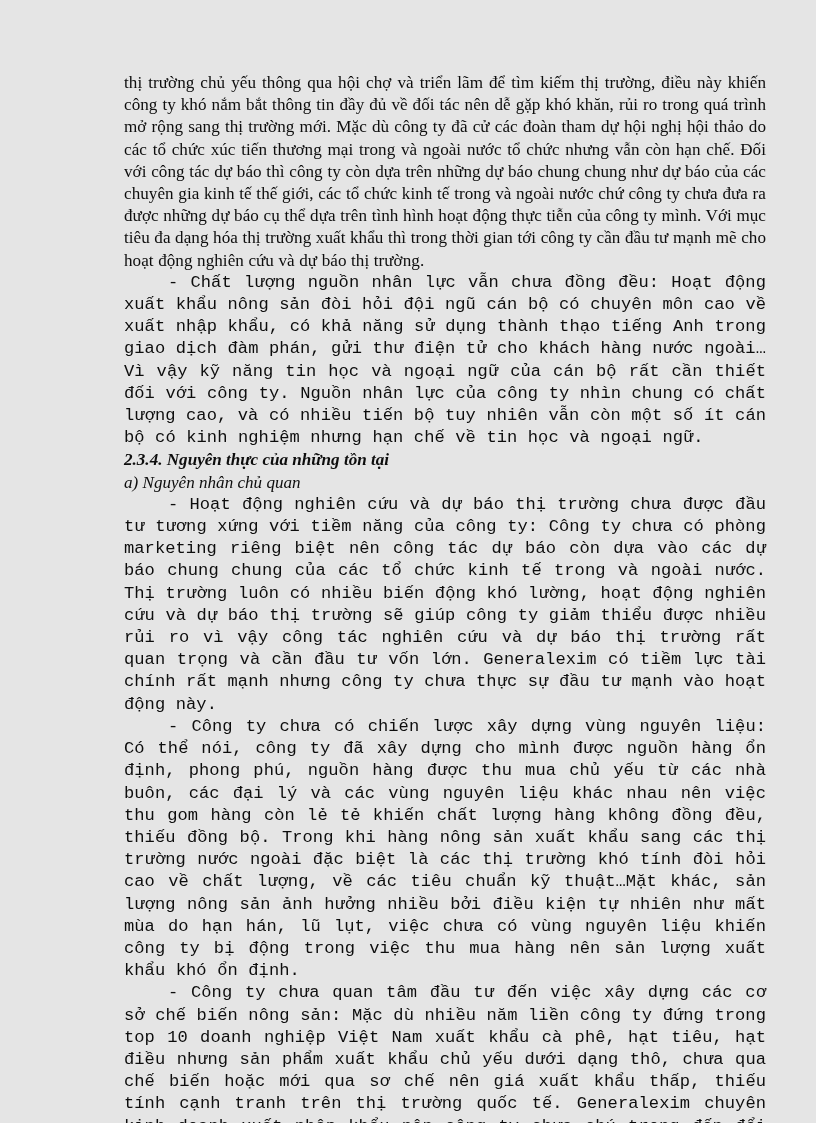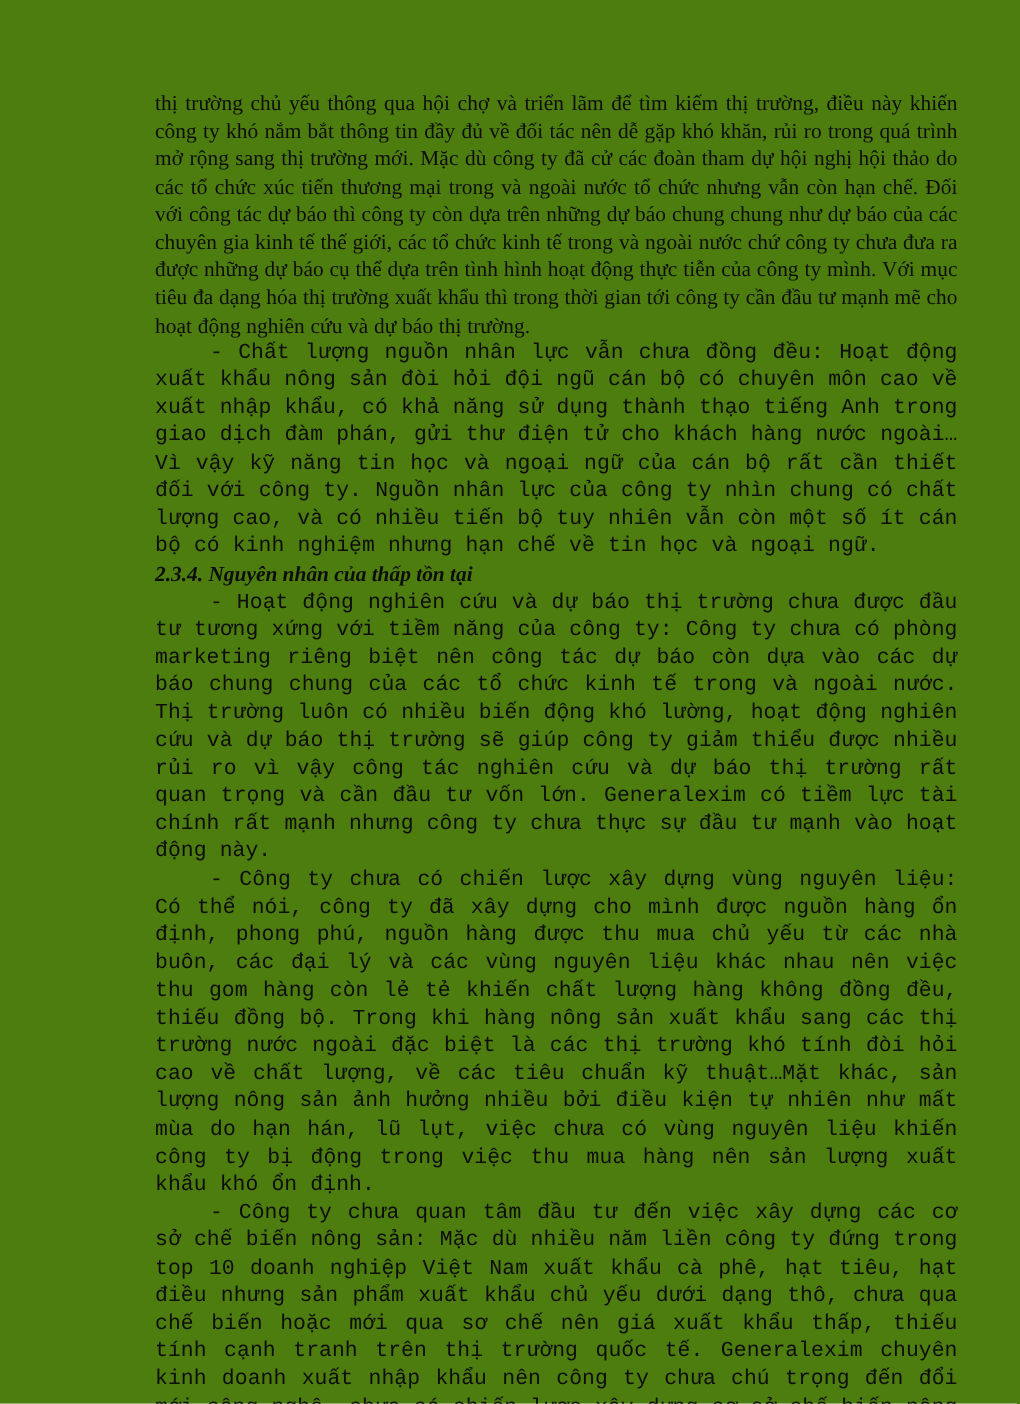--- a/index.html
+++ b/index.html
@@ -12,21 +12,21 @@
     width: 816px;
     height: 1123px;
     overflow: hidden;
     font-family: "Liberation Serif", "DejaVu Serif", serif;
     color: #000000;
   }
   .page {
     position: relative;
     width: 816px;
     height: 1123px;
-    background: #4d7c0f;
+    background: #e5e5e5;
     box-sizing: border-box;
   }
   .content {
     position: absolute;
     left: 124px;
     top: 72px;
     width: 642px;
   }
   p.body-par {
     margin: 0;
@@ -68,22 +68,23 @@
 </head>
 <body>
 
 <div class="page">
   <div class="content">
 
     <p class="body-par">thị trường chủ yếu thông qua hội chợ và triển lãm để tìm kiếm thị trường, điều này khiến công ty khó nắm bắt thông tin đầy đủ về đối tác nên dễ gặp khó khăn, rủi ro trong quá trình mở rộng sang thị trường mới. Mặc dù công ty đã cử các đoàn tham dự hội nghị hội thảo do các tổ chức xúc tiến thương mại trong và ngoài nước tổ chức nhưng vẫn còn hạn chế. Đối với công tác dự báo thì công ty còn dựa trên những dự báo chung chung như dự báo của các chuyên gia kinh tế thế giới, các tổ chức kinh tế trong và ngoài nước chứ công ty chưa đưa ra được những dự báo cụ thể dựa trên tình hình hoạt động thực tiễn của công ty mình. Với mục tiêu đa dạng hóa thị trường xuất khẩu thì trong thời gian tới công ty cần đầu tư mạnh mẽ cho hoạt động nghiên cứu và dự báo thị trường.</p>
 
     <p class="body-par indent">- Chất lượng nguồn nhân lực vẫn chưa đồng đều: Hoạt động xuất khẩu nông sản đòi hỏi đội ngũ cán bộ có chuyên môn cao về xuất nhập khẩu, có khả năng sử dụng thành thạo tiếng Anh trong giao dịch đàm phán, gửi thư điện tử cho khách hàng nước ngoài… Vì vậy kỹ năng tin học và ngoại ngữ của cán bộ rất cần thiết đối với công ty. Nguồn nhân lực của công ty nhìn chung có chất lượng cao, và có nhiều tiến bộ tuy nhiên vẫn còn một số ít cán bộ có kinh nghiệm nhưng hạn chế về tin học và ngoại ngữ.</p>
 
-    <h3 class="heading-num">2.3.4. Nguyên nhân của thấp tồn tại</h3>
+    <h3 class="heading-num">2.3.4. Nguyên thực của những tồn tại</h3>
 
+    <h4 class="heading-sub">a) Nguyên nhân chủ quan</h4>
 
     <p class="body-par indent">- Hoạt động nghiên cứu và dự báo thị trường chưa được đầu tư tương xứng với tiềm năng của công ty: Công ty chưa có phòng marketing riêng biệt nên công tác dự báo còn dựa vào các dự báo chung chung của các tổ chức kinh tế trong và ngoài nước. Thị trường luôn có nhiều biến động khó lường, hoạt động nghiên cứu và dự báo thị trường sẽ giúp công ty giảm thiểu được nhiều rủi ro vì vậy công tác nghiên cứu và dự báo thị trường rất quan trọng và cần đầu tư vốn lớn. Generalexim có tiềm lực tài chính rất mạnh nhưng công ty chưa thực sự đầu tư mạnh vào hoạt động này.</p>
 
     <p class="body-par indent">- Công ty chưa có chiến lược xây dựng vùng nguyên liệu: Có thể nói, công ty đã xây dựng cho mình được nguồn hàng ổn định, phong phú, nguồn hàng được thu mua chủ yếu từ các nhà buôn, các đại lý và các vùng nguyên liệu khác nhau nên việc thu gom hàng còn lẻ tẻ khiến chất lượng hàng không đồng đều, thiếu đồng bộ. Trong khi hàng nông sản xuất khẩu sang các thị trường nước ngoài đặc biệt là các thị trường khó tính đòi hỏi cao về chất lượng, về các tiêu chuẩn kỹ thuật…Mặt khác, sản lượng nông sản ảnh hưởng nhiều bởi điều kiện tự nhiên như mất mùa do hạn hán, lũ lụt, việc chưa có vùng nguyên liệu khiến công ty bị động trong việc thu mua hàng nên sản lượng xuất khẩu khó ổn định.</p>
 
     <p class="body-par indent">- Công ty chưa quan tâm đầu tư đến việc xây dựng các cơ sở chế biến nông sản: Mặc dù nhiều năm liền công ty đứng trong top 10 doanh nghiệp Việt Nam xuất khẩu cà phê, hạt tiêu, hạt điều nhưng sản phẩm xuất khẩu chủ yếu dưới dạng thô, chưa qua chế biến hoặc mới qua sơ chế nên giá xuất khẩu thấp, thiếu tính cạnh tranh trên thị trường quốc tế. Generalexim chuyên kinh doanh xuất nhập khẩu nên công ty chưa chú trọng đến đổi mới công nghệ, chưa có chiến lược xây dựng cơ sở chế biến nông sản. Trong thời gian tới, để nâng cao chất lượng sản phẩm, xây dựng thương hiệu nông sản công ty cần xây dựng các cơ sở chế biến, áp dụng công nghệ cao vào việc chế biến nông sản, chế biến thành sản phẩm đóng gói xuất khẩu có thể dùng ngay.</p>
 
     <h4 class="heading-sub">b) Nguyên nhân khách quan</h4>
 
   </div>

